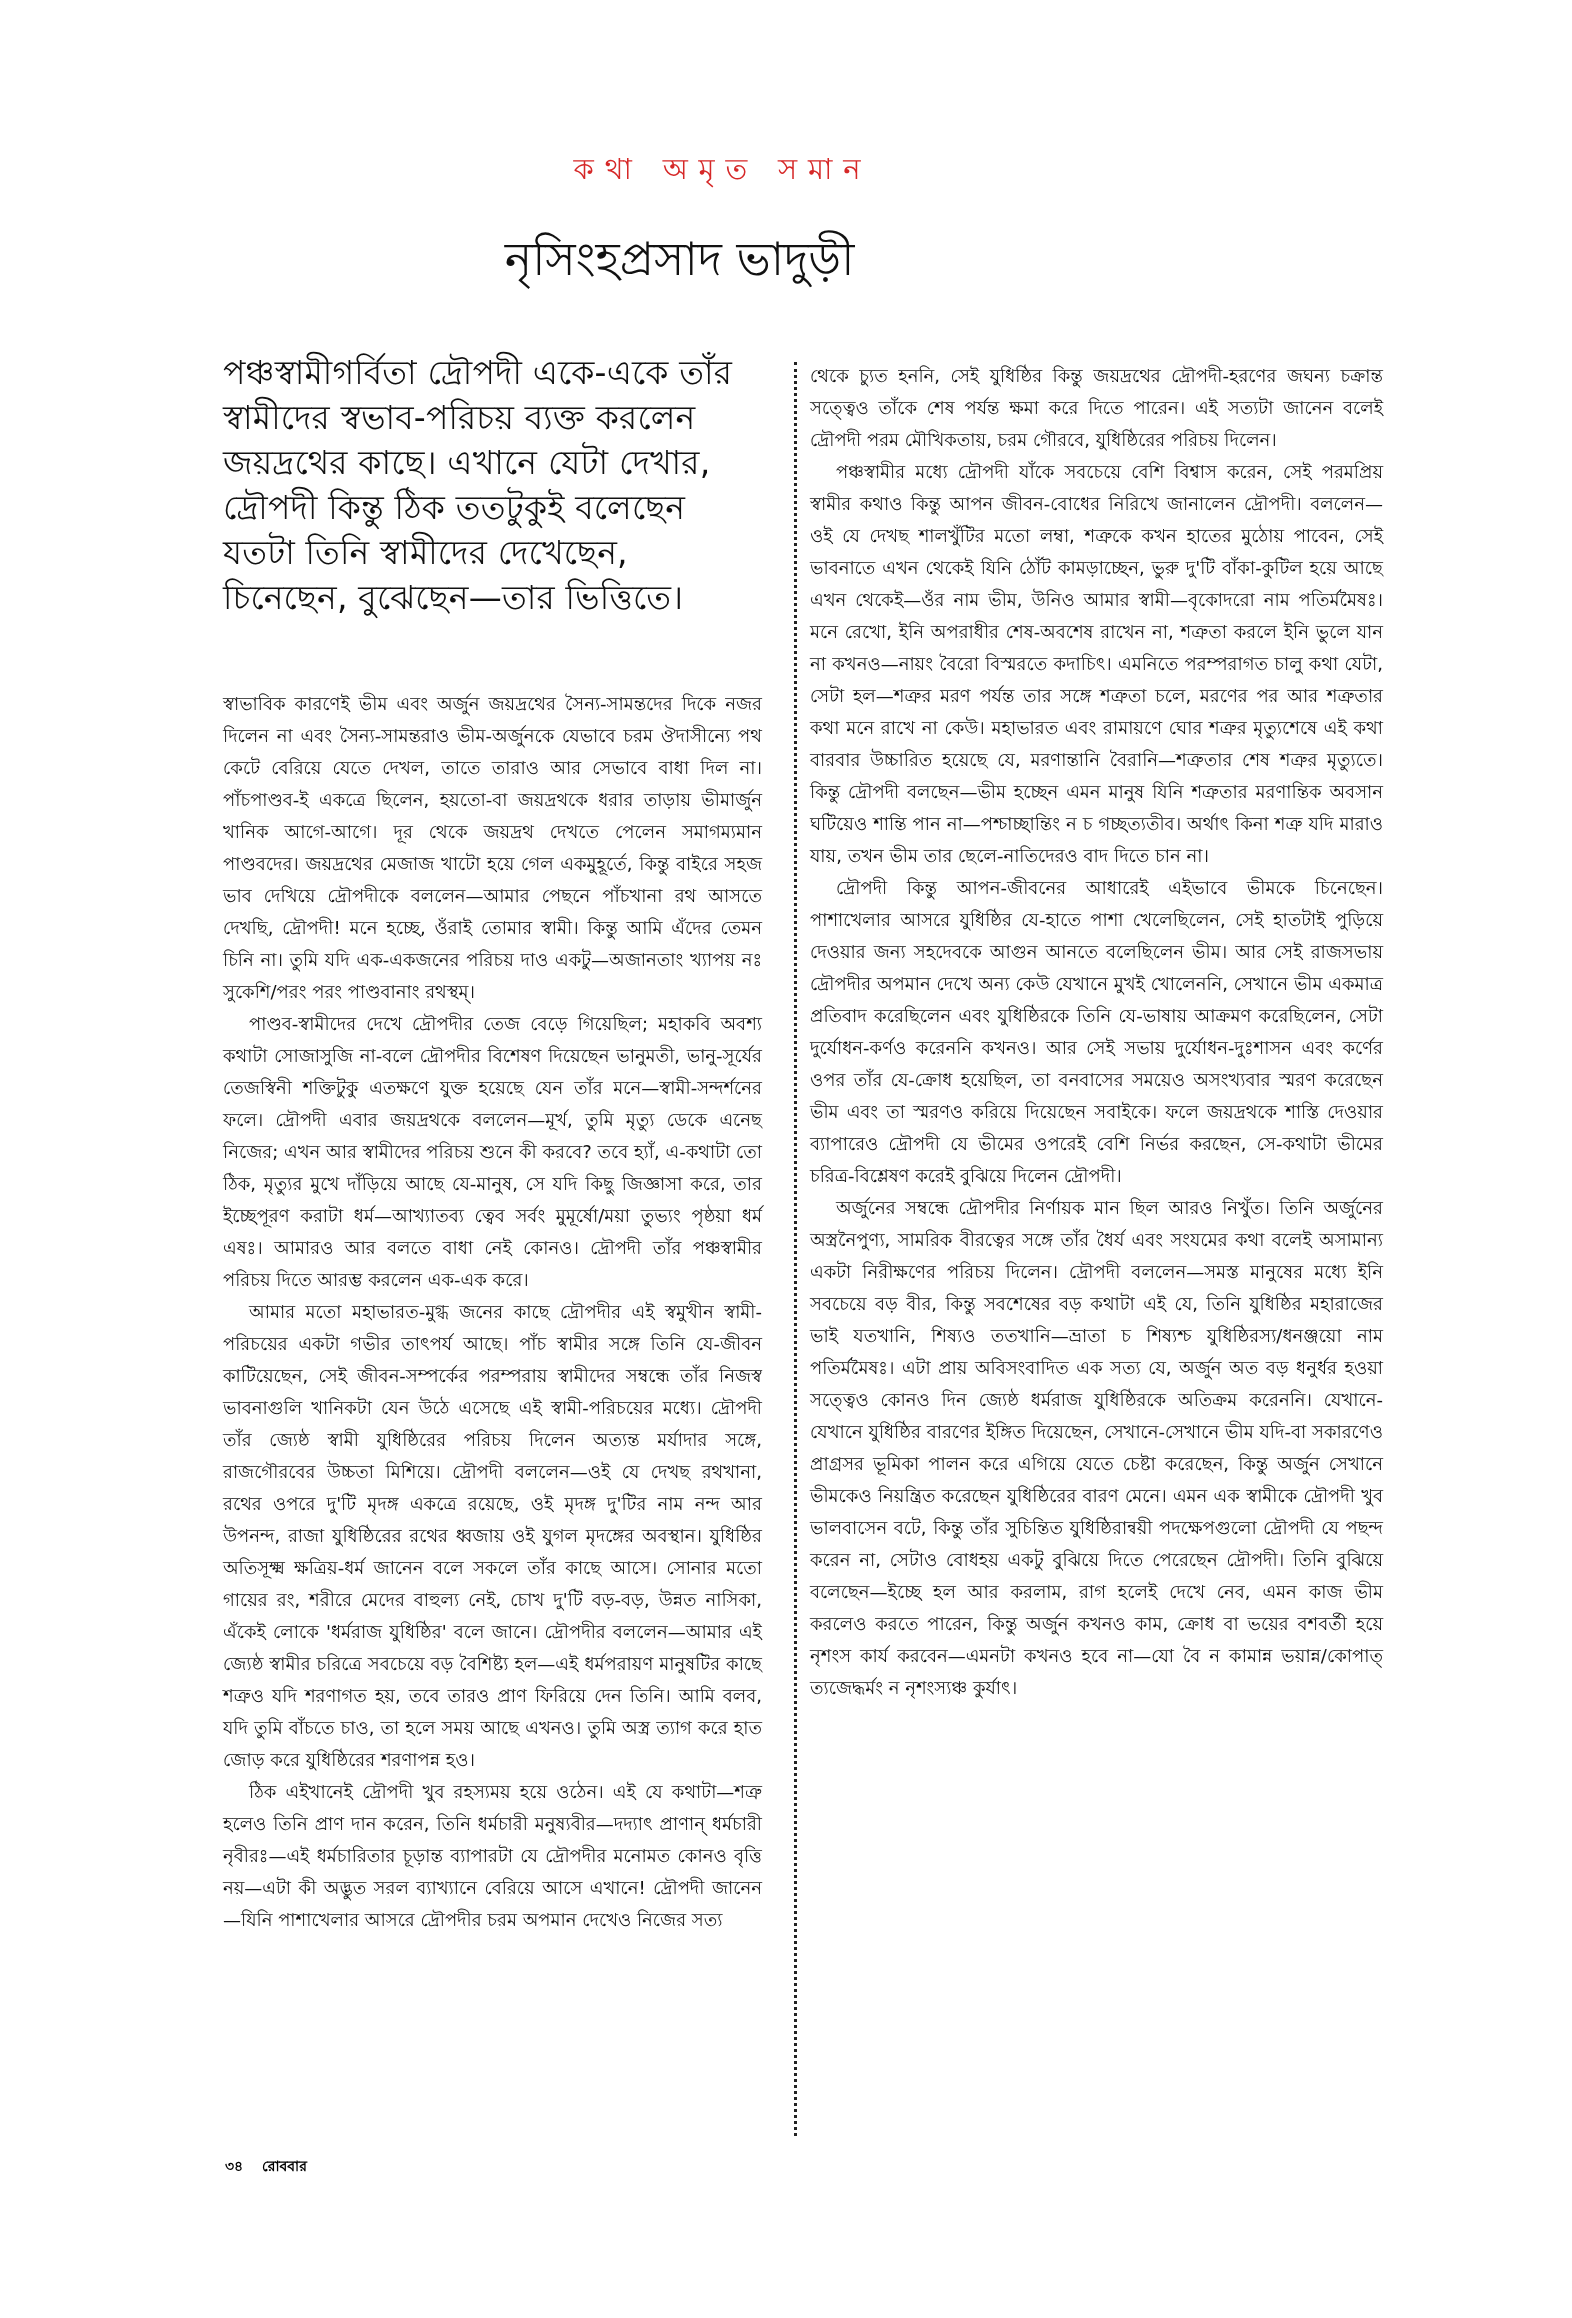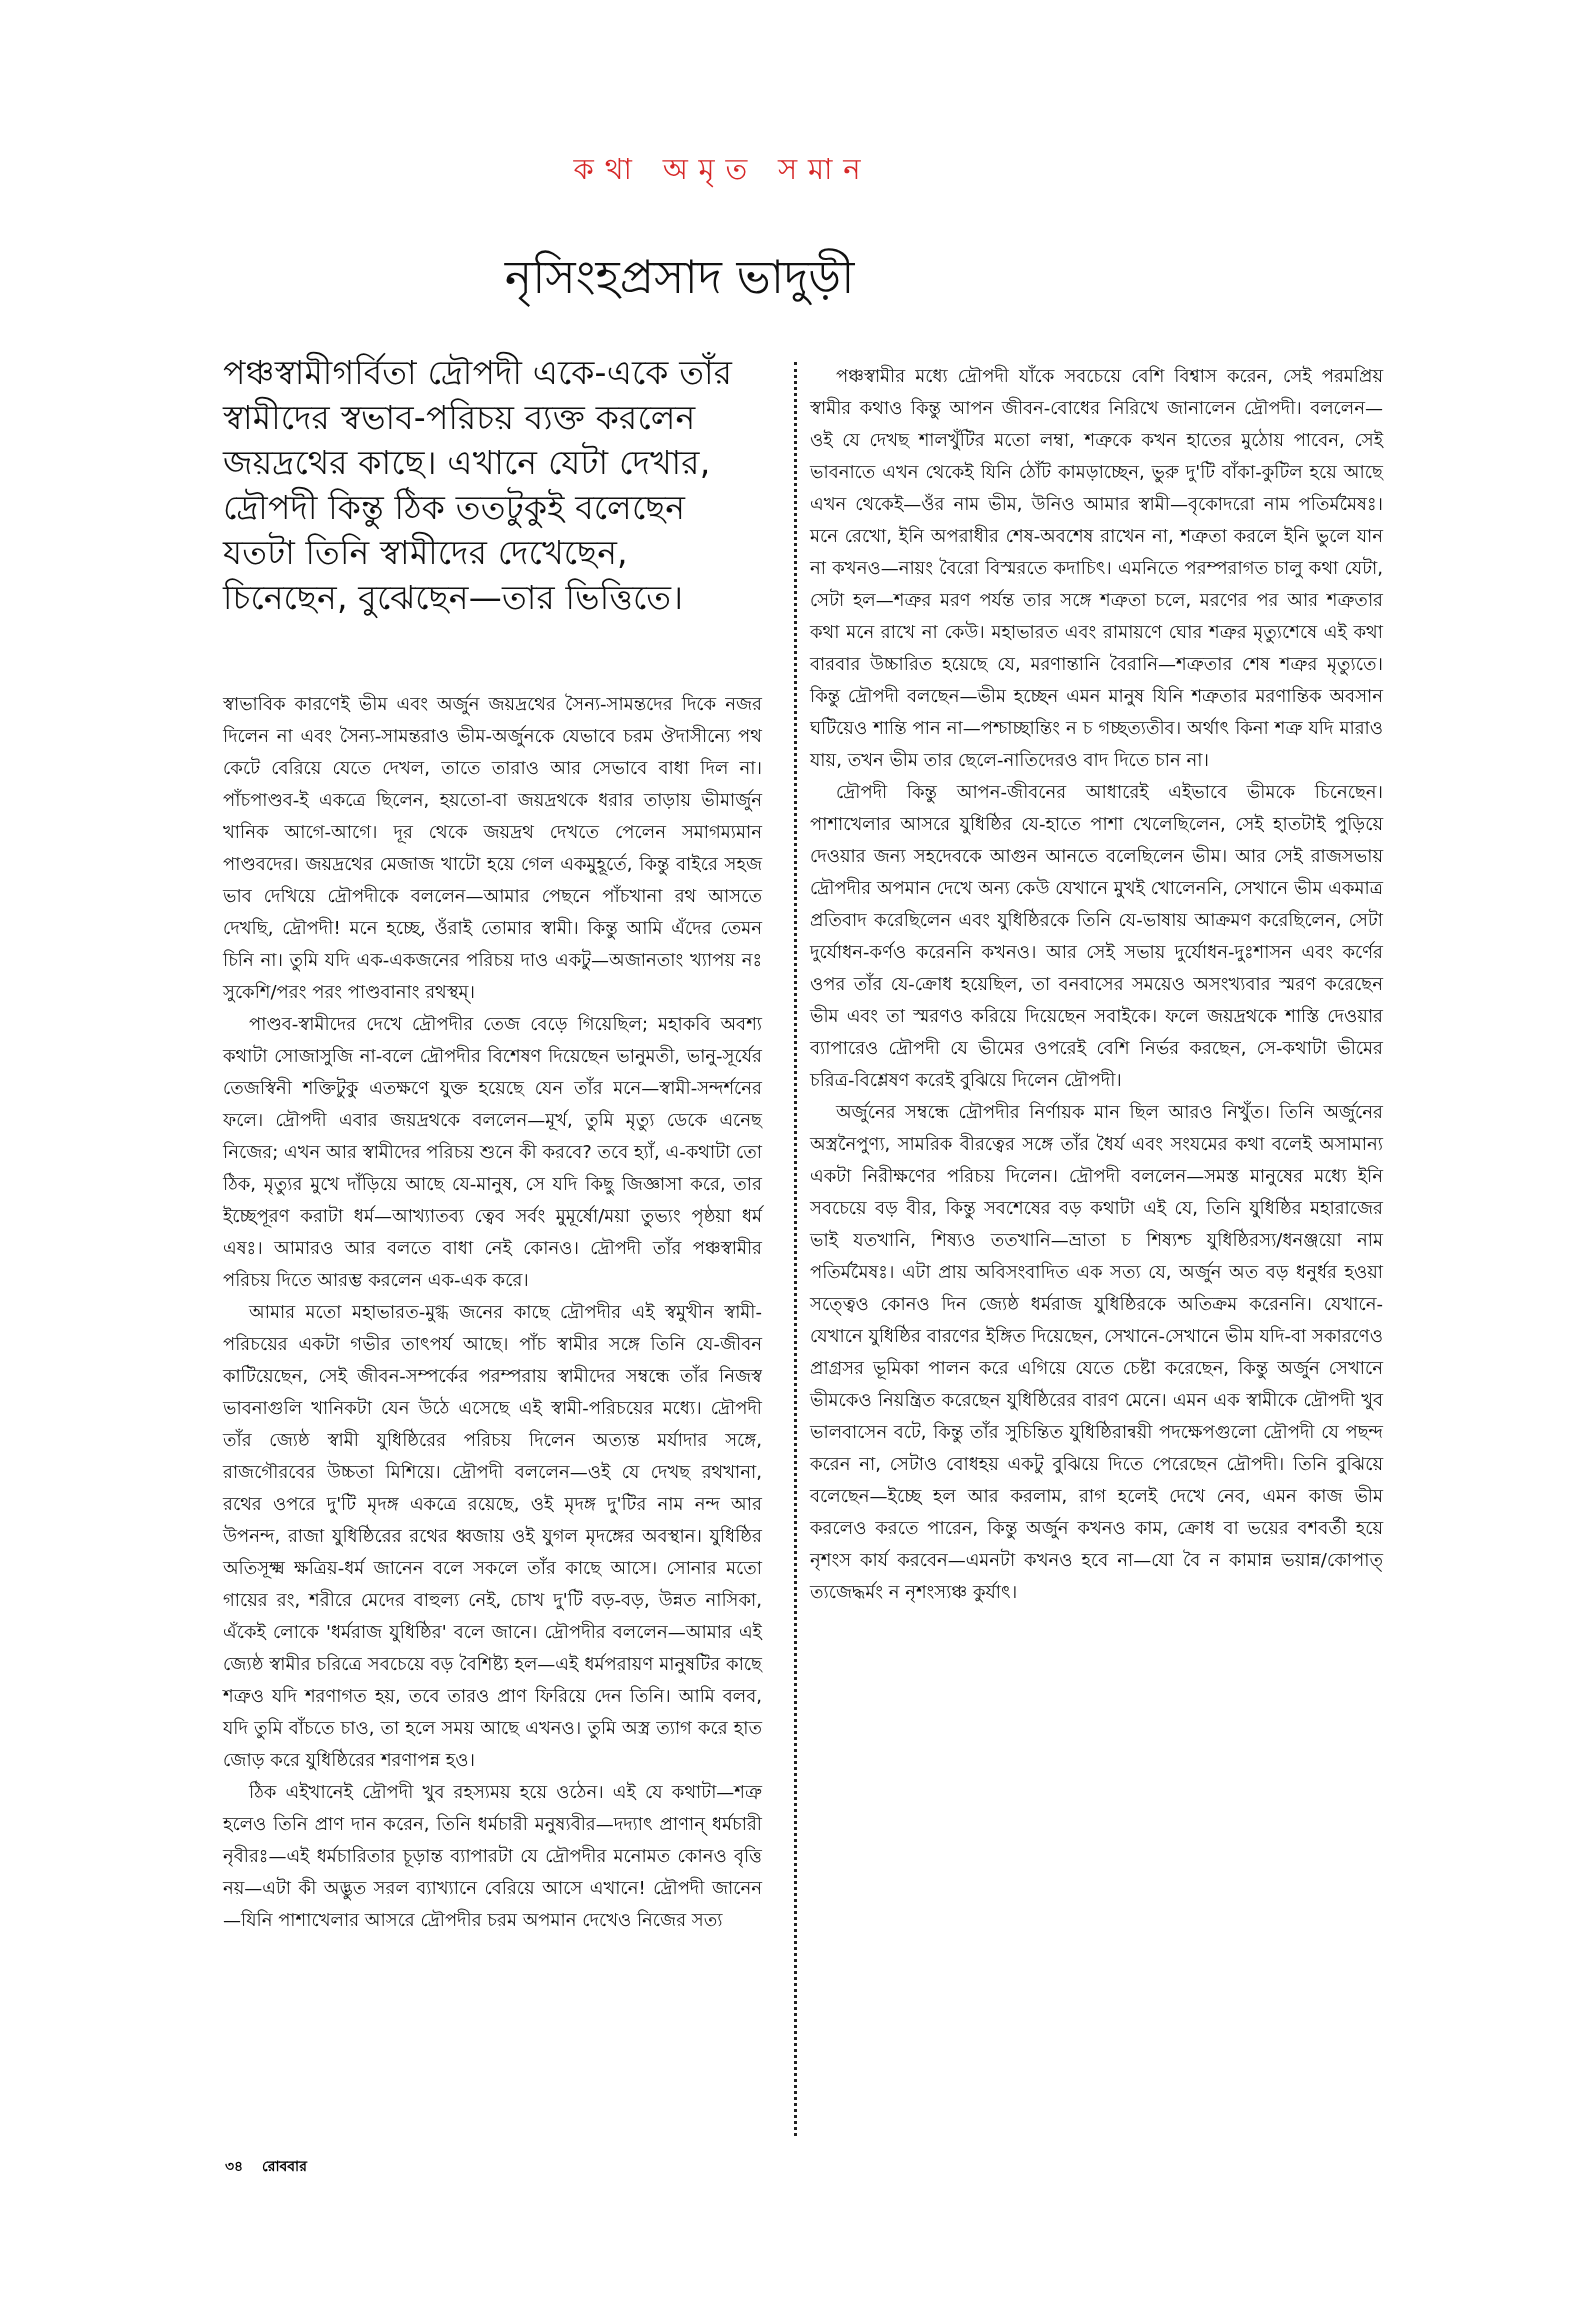--- a/index.html
+++ b/index.html
@@ -5,21 +5,21 @@
   html, body { margin: 0; padding: 0; background: #ffffff; }
   body {
     width: 1573px; height: 2319px; position: relative; overflow: hidden;
     font-family: "DejaVu Sans", "Liberation Sans", sans-serif; color: #111111;
   }
   .kicker {
     position: absolute; top: 146px; left: 0; width: 1445px; text-align: center;
     font-size: 29px; letter-spacing: 10.8px; color: #d62828;
   }
   .byline {
-    position: absolute; top: 242px; left: 0; width: 1359px; text-align: center;
+    position: absolute; top: 224px; left: 0; width: 1359px; text-align: center;
     font-size: 46px; color: #111;
   }
   .col {
     position: absolute; top: 350px; text-align: justify; font-size: 18px;
     line-height: 32px;
   }
   .col-left { left: 223px; width: 539px; }
   .col-right { left: 810px; width: 573px; top: 360px; }
   .standfirst {
     font-size: 33px; line-height: 45px; margin: 0 0 68px 0; text-align: left;
@@ -49,20 +49,21 @@
       <p class="para indent">পাণ্ডব-স্বামীদের দেখে দ্রৌপদীর তেজ বেড়ে গিয়েছিল; মহাকবি অবশ্য কথাটা সোজাসুজি না-বলে দ্রৌপদীর বিশেষণ দিয়েছেন ভানুমতী, ভানু-সূর্যের তেজস্বিনী শক্তিটুকু এতক্ষণে যুক্ত হয়েছে যেন তাঁর মনে—স্বামী-সন্দর্শনের ফলে। দ্রৌপদী এবার জয়দ্রথকে বললেন—মূর্খ, তুমি মৃত্যু ডেকে এনেছ নিজের; এখন আর স্বামীদের পরিচয় শুনে কী করবে? তবে হ্যাঁ, এ-কথাটা তো ঠিক, মৃত্যুর মুখে দাঁড়িয়ে আছে যে-মানুষ, সে যদি কিছু জিজ্ঞাসা করে, তার ইচ্ছেপূরণ করাটা ধর্ম—আখ্যাতব্য ত্বেব সর্বং মুমূর্ষো/ময়া তুভ্যং পৃষ্ঠয়া ধর্ম এষঃ। আমারও আর বলতে বাধা নেই কোনও। দ্রৌপদী তাঁর পঞ্চস্বামীর পরিচয় দিতে আরম্ভ করলেন এক-এক করে।</p>
       <p class="para indent">আমার মতো মহাভারত-মুগ্ধ জনের কাছে দ্রৌপদীর এই স্বমুখীন স্বামী-পরিচয়ের একটা গভীর তাৎপর্য আছে। পাঁচ স্বামীর সঙ্গে তিনি যে-জীবন কাটিয়েছেন, সেই জীবন-সম্পর্কের পরম্পরায় স্বামীদের সম্বন্ধে তাঁর নিজস্ব ভাবনাগুলি খানিকটা যেন উঠে এসেছে এই স্বামী-পরিচয়ের মধ্যে। দ্রৌপদী তাঁর জ্যেষ্ঠ স্বামী যুধিষ্ঠিরের পরিচয় দিলেন অত্যন্ত মর্যাদার সঙ্গে, রাজগৌরবের উচ্চতা মিশিয়ে। দ্রৌপদী বললেন—ওই যে দেখছ রথখানা, রথের ওপরে দু'টি মৃদঙ্গ একত্রে রয়েছে, ওই মৃদঙ্গ দু'টির নাম নন্দ আর উপনন্দ, রাজা যুধিষ্ঠিরের রথের ধ্বজায় ওই যুগল মৃদঙ্গের অবস্থান। যুধিষ্ঠির অতিসূক্ষ্ম ক্ষত্রিয়-ধর্ম জানেন বলে সকলে তাঁর কাছে আসে। সোনার মতো গায়ের রং, শরীরে মেদের বাহুল্য নেই, চোখ দু'টি বড়-বড়, উন্নত নাসিকা, এঁকেই লোকে 'ধর্মরাজ যুধিষ্ঠির' বলে জানে। দ্রৌপদীর বললেন—আমার এই জ্যেষ্ঠ স্বামীর চরিত্রে সবচেয়ে বড় বৈশিষ্ট্য হল—এই ধর্মপরায়ণ মানুষটির কাছে শত্রুও যদি শরণাগত হয়, তবে তারও প্রাণ ফিরিয়ে দেন তিনি। আমি বলব, যদি তুমি বাঁচতে চাও, তা হলে সময় আছে এখনও। তুমি অস্ত্র ত্যাগ করে হাত জোড় করে যুধিষ্ঠিরের শরণাপন্ন হও।</p>
       <p class="para indent">ঠিক এইখানেই দ্রৌপদী খুব রহস্যময় হয়ে ওঠেন। এই যে কথাটা—শত্রু হলেও তিনি প্রাণ দান করেন, তিনি ধর্মচারী মনুষ্যবীর—দদ্যাৎ প্রাণান্ ধর্মচারী নৃবীরঃ—এই ধর্মচারিতার চূড়ান্ত ব্যাপারটা যে দ্রৌপদীর মনোমত কোনও বৃত্তি নয়—এটা কী অদ্ভুত সরল ব্যাখ্যানে বেরিয়ে আসে এখানে! দ্রৌপদী জানেন—যিনি পাশাখেলার আসরে দ্রৌপদীর চরম অপমান দেখেও নিজের সত্য</p>
     </div>
 </div>
 
 <div class="rule"></div>
 
 <div class="col col-right">
   <div id="right-paras">
+      <p class="para">থেকে চ্যুত হননি, সেই যুধিষ্ঠির কিন্তু জয়দ্রথের দ্রৌপদী-হরণের জঘন্য চক্রান্ত সত্ত্বেও তাঁকে শেষ পর্যন্ত ক্ষমা করে দিতে পারেন। এই সত্যটা জানেন বলেই দ্রৌপদী পরম মৌখিকতায়, চরম গৌরবে, যুধিষ্ঠিরের পরিচয় দিলেন।</p>
       <p class="para indent">পঞ্চস্বামীর মধ্যে দ্রৌপদী যাঁকে সবচেয়ে বেশি বিশ্বাস করেন, সেই পরমপ্রিয় স্বামীর কথাও কিন্তু আপন জীবন-বোধের নিরিখে জানালেন দ্রৌপদী। বললেন—ওই যে দেখছ শালখুঁটির মতো লম্বা, শত্রুকে কখন হাতের মুঠোয় পাবেন, সেই ভাবনাতে এখন থেকেই যিনি ঠোঁট কামড়াচ্ছেন, ভুরু দু'টি বাঁকা-কুটিল হয়ে আছে এখন থেকেই—ওঁর নাম ভীম, উনিও আমার স্বামী—বৃকোদরো নাম পতির্মমৈষঃ। মনে রেখো, ইনি অপরাধীর শেষ-অবশেষ রাখেন না, শত্রুতা করলে ইনি ভুলে যান না কখনও—নায়ং বৈরো বিস্মরতে কদাচিৎ। এমনিতে পরম্পরাগত চালু কথা যেটা, সেটা হল—শত্রুর মরণ পর্যন্ত তার সঙ্গে শত্রুতা চলে, মরণের পর আর শত্রুতার কথা মনে রাখে না কেউ। মহাভারত এবং রামায়ণে ঘোর শত্রুর মৃত্যুশেষে এই কথা বারবার উচ্চারিত হয়েছে যে, মরণান্তানি বৈরানি—শত্রুতার শেষ শত্রুর মৃত্যুতে। কিন্তু দ্রৌপদী বলছেন—ভীম হচ্ছেন এমন মানুষ যিনি শত্রুতার মরণান্তিক অবসান ঘটিয়েও শান্তি পান না—পশ্চাচ্ছান্তিং ন চ গচ্ছত্যতীব। অর্থাৎ কিনা শত্রু যদি মারাও যায়, তখন ভীম তার ছেলে-নাতিদেরও বাদ দিতে চান না।</p>
       <p class="para indent">দ্রৌপদী কিন্তু আপন-জীবনের আধারেই এইভাবে ভীমকে চিনেছেন। পাশাখেলার আসরে যুধিষ্ঠির যে-হাতে পাশা খেলেছিলেন, সেই হাতটাই পুড়িয়ে দেওয়ার জন্য সহদেবকে আগুন আনতে বলেছিলেন ভীম। আর সেই রাজসভায় দ্রৌপদীর অপমান দেখে অন্য কেউ যেখানে মুখই খোলেননি, সেখানে ভীম একমাত্র প্রতিবাদ করেছিলেন এবং যুধিষ্ঠিরকে তিনি যে-ভাষায় আক্রমণ করেছিলেন, সেটা দুর্যোধন-কর্ণও করেননি কখনও। আর সেই সভায় দুর্যোধন-দুঃশাসন এবং কর্ণের ওপর তাঁর যে-ক্রোধ হয়েছিল, তা বনবাসের সময়েও অসংখ্যবার স্মরণ করেছেন ভীম এবং তা স্মরণও করিয়ে দিয়েছেন সবাইকে। ফলে জয়দ্রথকে শাস্তি দেওয়ার ব্যাপারেও দ্রৌপদী যে ভীমের ওপরেই বেশি নির্ভর করছেন, সে-কথাটা ভীমের চরিত্র-বিশ্লেষণ করেই বুঝিয়ে দিলেন দ্রৌপদী।</p>
       <p class="para indent">অর্জুনের সম্বন্ধে দ্রৌপদীর নির্ণায়ক মান ছিল আরও নিখুঁত। তিনি অর্জুনের অস্ত্রনৈপুণ্য, সামরিক বীরত্বের সঙ্গে তাঁর ধৈর্য এবং সংযমের কথা বলেই অসামান্য একটা নিরীক্ষণের পরিচয় দিলেন। দ্রৌপদী বললেন—সমস্ত মানুষের মধ্যে ইনি সবচেয়ে বড় বীর, কিন্তু সবশেষের বড় কথাটা এই যে, তিনি যুধিষ্ঠির মহারাজের ভাই যতখানি, শিষ্যও ততখানি—ভ্রাতা চ শিষ্যশ্চ যুধিষ্ঠিরস্য/ধনঞ্জয়ো নাম পতির্মমৈষঃ। এটা প্রায় অবিসংবাদিত এক সত্য যে, অর্জুন অত বড় ধনুর্ধর হওয়া সত্ত্বেও কোনও দিন জ্যেষ্ঠ ধর্মরাজ যুধিষ্ঠিরকে অতিক্রম করেননি। যেখানে-যেখানে যুধিষ্ঠির বারণের ইঙ্গিত দিয়েছেন, সেখানে-সেখানে ভীম যদি-বা সকারণেও প্রাগ্রসর ভূমিকা পালন করে এগিয়ে যেতে চেষ্টা করেছেন, কিন্তু অর্জুন সেখানে ভীমকেও নিয়ন্ত্রিত করেছেন যুধিষ্ঠিরের বারণ মেনে। এমন এক স্বামীকে দ্রৌপদী খুব ভালবাসেন বটে, কিন্তু তাঁর সুচিন্তিত যুধিষ্ঠিরান্বয়ী পদক্ষেপগুলো দ্রৌপদী যে পছন্দ করেন না, সেটাও বোধহয় একটু বুঝিয়ে দিতে পেরেছেন দ্রৌপদী। তিনি বুঝিয়ে বলেছেন—ইচ্ছে হল আর করলাম, রাগ হলেই দেখে নেব, এমন কাজ ভীম করলেও করতে পারেন, কিন্তু অর্জুন কখনও কাম, ক্রোধ বা ভয়ের বশবর্তী হয়ে নৃশংস কার্য করবেন—এমনটা কখনও হবে না—যো বৈ ন কামান্ন ভয়ান্ন/কোপাত্ ত্যজেদ্ধর্মং ন নৃশংস্যঞ্চ কুর্যাৎ।</p>
     </div>
 </div>
 
 <div class="footer">
   <span>৩৪</span>
   <span>রোববার</span>
 </div>

